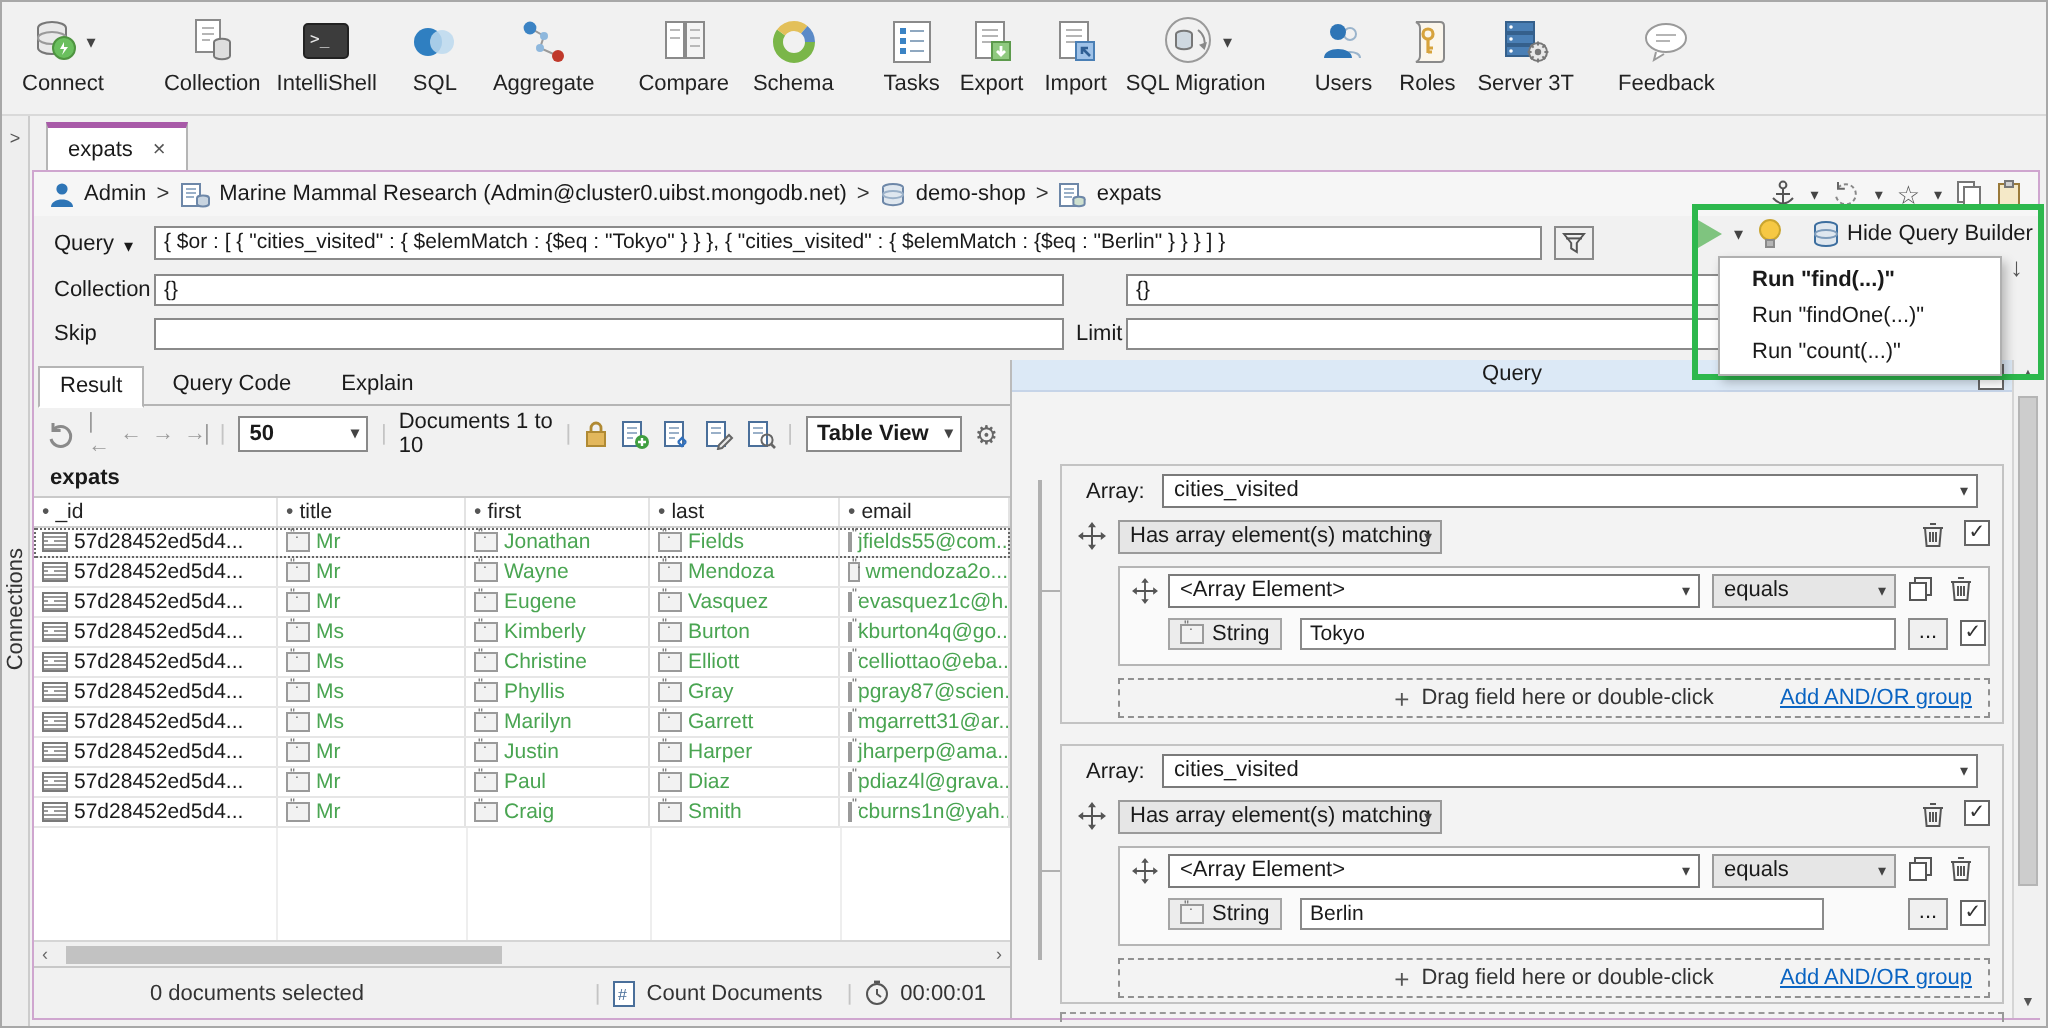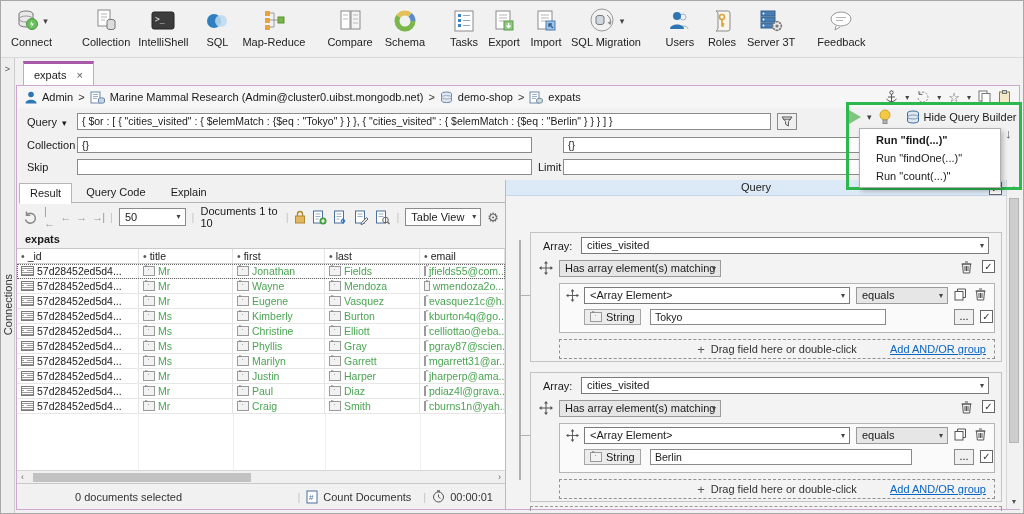--- a/index.html
+++ b/index.html
@@ -49,21 +49,21 @@
 .sortarrow { position: absolute; left: 988px; top: 40px; color: #555; font-size: 13px; z-index: 6; }
 
 
 .leftpanel { position: absolute; left: 0; top: 94px; width: 489px; bottom: 0; background: #f1f1f1; border-right: 1px solid #bbb; }
 .rtabs { position: absolute; left: 2px; top: 2px; right: 0; height: 21px; border-bottom: 1px solid #b5b5b5; }
 .rtab { display: inline-block; padding: 3px 10px 4px; border: 1px solid transparent; }
 .rtab.active { background: #fff; border-color: #b5b5b5; border-bottom-color: #fff; position: relative; top: 1px; }
 .rtoolbar { position: absolute; left: 0; top: 24px; right: 0; height: 26px; display: flex; align-items: center; gap: 6px; padding: 0 6px; }
 .vsep { color: #c4c4c4; }
 .navic { color: #9a9a9a; font-size: 11px; letter-spacing: -1px; }
-.sel { position: relative; background: #fff; border: 1px solid #8a8a8a; height: 18px; padding: 2px 16px 0 5px; white-space: nowrap; }
+.sel { position: relative; background: #fff; border: 1px solid #8a8a8a; height: 18px; padding: 2px 16px 0 5px; white-space: nowrap; font-weight: bold; }
 .sel::after { content: "▾"; position: absolute; right: 4px; top: 3px; font-size: 8px; color: #444; }
 .coll-label { position: absolute; left: 8px; top: 53px; font-weight: bold; }
 .tablewrap { position: absolute; left: 0; top: 68px; right: 0; height: 222px; background: #fff; border-top: 1px solid #c9c9c9; }
 .trow, .throw { display: flex; height: 15px; border-bottom: 1px solid #e6e6e6; background: #fff; }
 .throw { border-bottom: 1px solid #cfcfcf; }
 .tcell { flex: 0 0 auto; display: flex; align-items: center; gap: 3px; padding-left: 4px; border-right: 1px solid #e3e3e3; overflow: hidden; white-space: nowrap; font-size: 10.5px; }
 .c1 { width: 122px; } .c2 { width: 94px; } .c3 { width: 92px; } .c4 { width: 95px; } .c5 { flex: 1 1 auto; }
 .throw .tcell { color: #222; }
 .mark { color: #555; }
 .gtxt { color: #4aa552; }
@@ -157,33 +157,33 @@
       <span class="icw">
           <span>
             <svg width="28" height="26" viewBox="0 0 28 26">
               <circle cx="11" cy="13" r="7" fill="#2f7fc1"></circle>
               <circle cx="18" cy="13" r="6" fill="#bcd9ef" opacity="0.85"></circle>
             </svg>
           </span>
         </span>
       <span class="lb">SQL</span>
     </div>
-    <div class="tbi m8">
-      <span class="icw">
-          <span>
-            <svg width="26" height="26" viewBox="0 0 26 26">
-              <rect x="4" y="3" width="5" height="5" fill="#e8a33d"></rect>
-              <rect x="4" y="10" width="5" height="5" fill="#e8a33d"></rect>
-              <rect x="4" y="17" width="5" height="5" fill="#e8a33d"></rect>
-              <path d="M9 5 h4 v8 M9 12 h4 M9 19 h4 v-7 h4" fill="none" stroke="#9a9a9a"></path>
-              <rect x="17" y="9" width="6" height="6" fill="#7ab648" stroke="#5c8f33"></rect>
-            </svg>
-          </span>
-        </span>
-      <span class="lb">Map-Reduce</span>
+    <div class="tbi m12">
+      <span class="icw">
+          <span>
+            <svg width="26" height="26" viewBox="0 0 26 26">
+              <path d="M6 6 L13 10 L11 16 L20 20" fill="none" stroke="#9a9a9a"></path>
+              <circle cx="6" cy="6" r="3.2" fill="#3b83c4"></circle>
+              <circle cx="13" cy="10" r="2" fill="#8fb8dd"></circle>
+              <circle cx="11" cy="16" r="2" fill="#8fb8dd"></circle>
+              <circle cx="20" cy="20" r="3" fill="#c0392b"></circle>
+            </svg>
+          </span>
+        </span>
+      <span class="lb">Aggregate</span>
     </div>
     <div class="tbi m22">
       <span class="icw">
           <span>
             <svg width="26" height="26" viewBox="0 0 26 26">
               <rect x="4" y="3" width="9" height="18" fill="#fff" stroke="#8a8a8a"></rect>
               <rect x="14" y="3" width="9" height="18" fill="#f4f4f4" stroke="#8a8a8a"></rect>
               <path d="M6 7h5 M6 11h5 M16 7h5 M16 11h5 M16 15h5" stroke="#b9b9b9"></path>
             </svg>
           </span>
@@ -852,21 +852,21 @@
           <span style="position:absolute;left:414px;top:3px;">
               <svg width="13" height="14" viewBox="0 0 13 14">
                 <path d="M2.5 4 h8 l-.8 9 h-6.4 z" fill="none" stroke="#555"></path>
                 <path d="M1.5 4 h10 M5 2 h3 M5 6 v5 M6.5 6 v5 M8 6 v5" stroke="#555"></path>
               </svg>
             </span>
           <div class="chip" style="left:24px;top:25px;">
               <span class="stric"></span>
               <span>String</span>
             </div>
-          <div class="input" style="left:90px;top:25px;width:236px;height:16px;">Tokyo</div>
+          <div class="input" style="left:90px;top:25px;width:298px;height:16px;">Tokyo</div>
           <div class="btn" style="left:394px;top:25px;width:20px;height:16px;padding-top:0;">...</div>
           <span class="chk" style="position:absolute;left:420px;top:26px;"></span>
         </div>
         <div class="dashed">
           <span style="font-size:13px;color:#555;">+</span>
           <span>Drag field here or double-click</span>
           <span class="link">Add AND/OR group</span>
         </div>
       </div>
 

